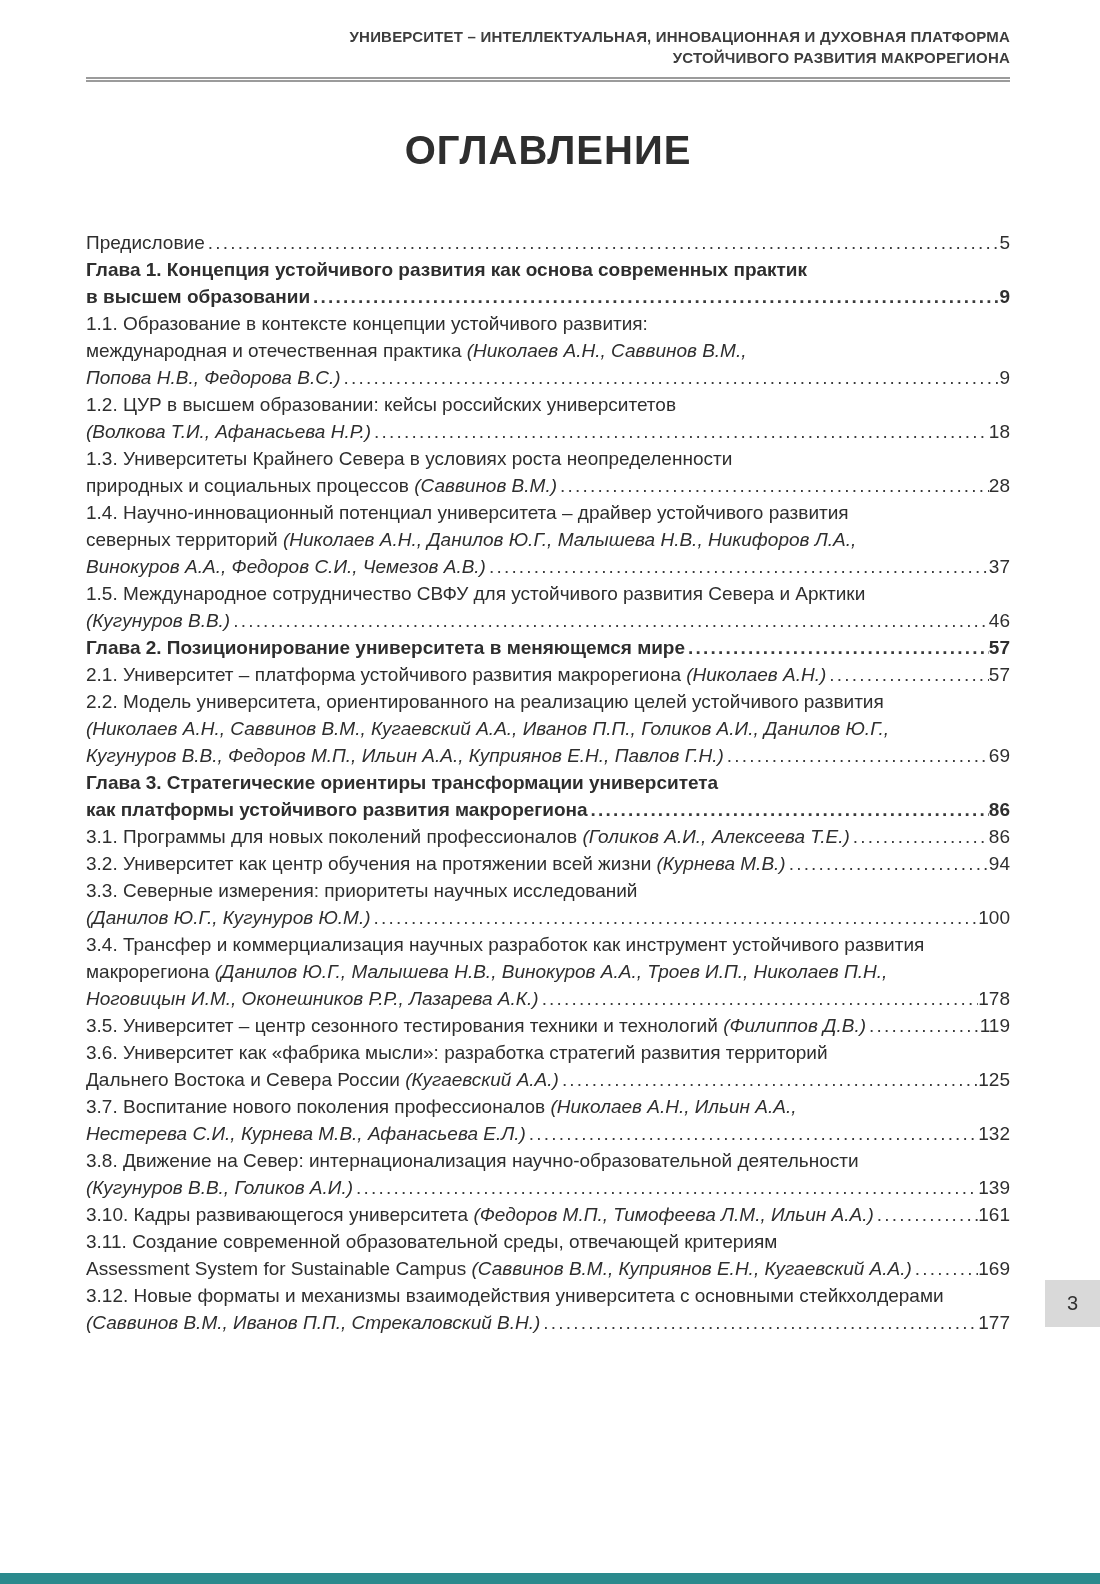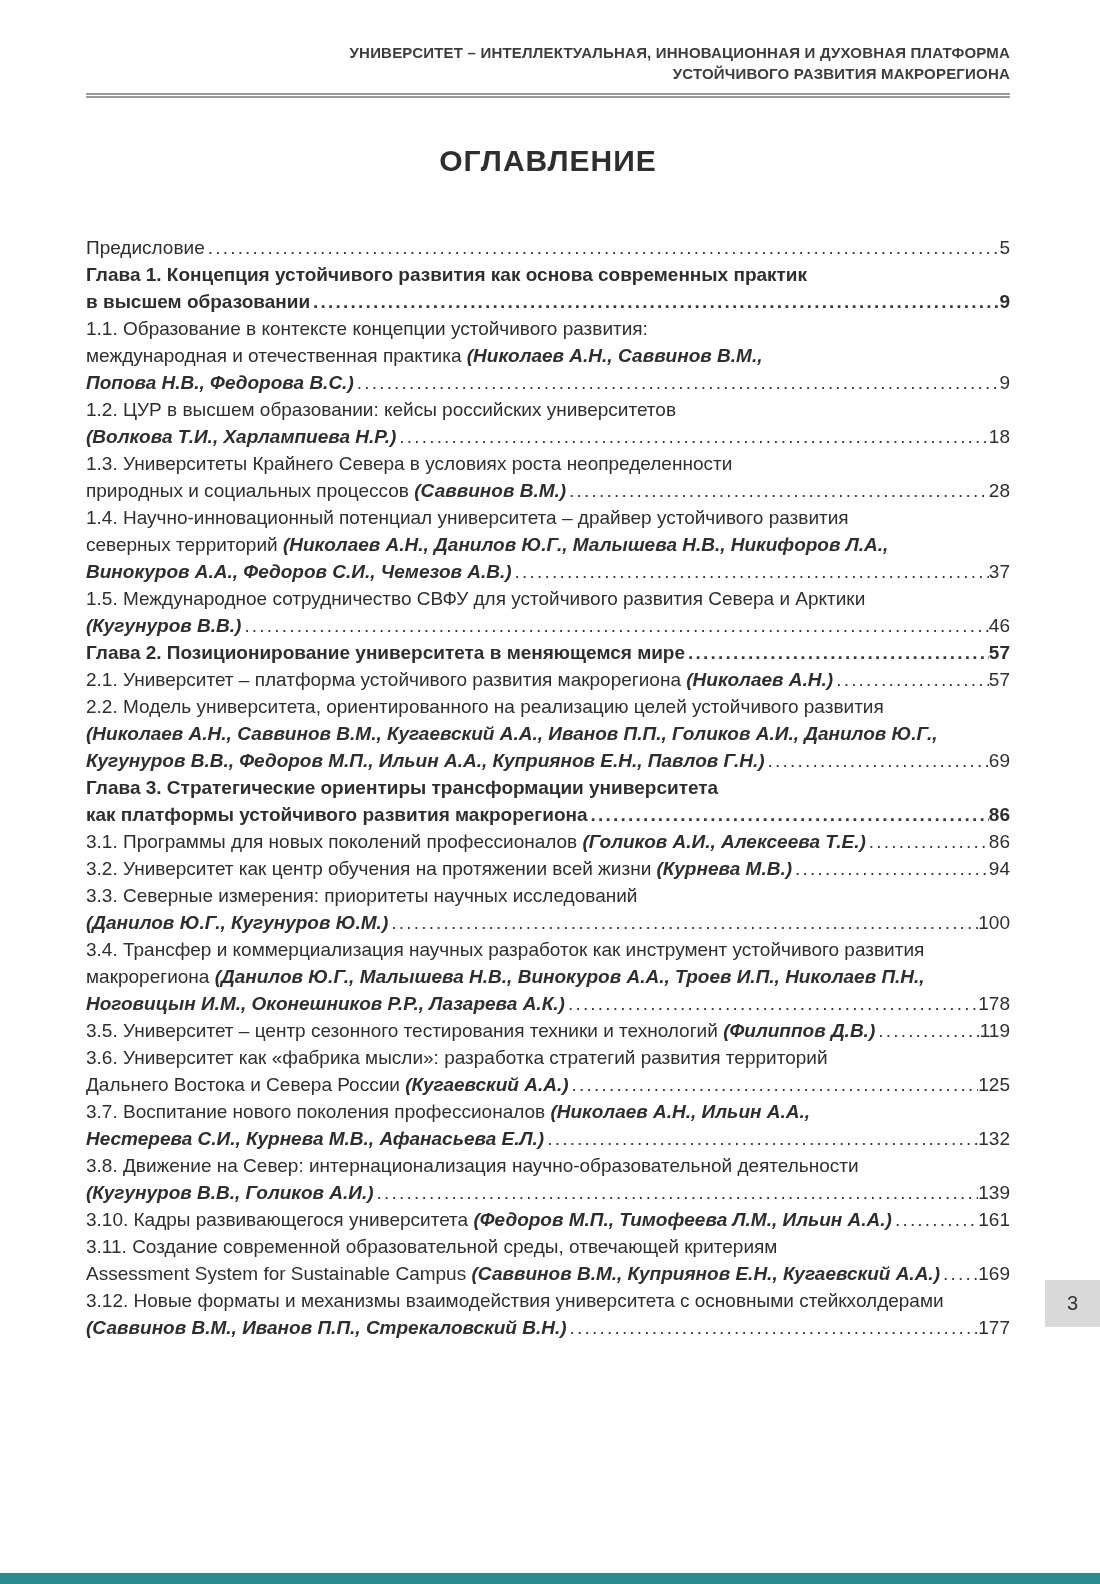--- a/index.html
+++ b/index.html
@@ -6,54 +6,54 @@
   html, body { margin: 0; padding: 0; }
   body {
     width: 1100px;
     height: 1584px;
     background: #ffffff;
     font-family: "Liberation Sans", sans-serif;
     color: #2e2e2e;
     position: relative;
     overflow: hidden;
   }
-  .page { padding: 42px 90px 0 86px; position: relative; }
+  .page { padding: 26px 90px 0 86px; position: relative; }
 
   .doc-header {
     text-align: right;
     font-weight: bold;
     color: #3d3d3d;
     font-size: 15px;
     line-height: 21px;
     letter-spacing: 0.2px;
   }
   .header-rule {
     margin-top: 9px;
     height: 5px;
     border-top: 2px solid #9b9b9b;
     border-bottom: 2px solid #9b9b9b;
   }
 
   .page-title {
     text-align: center;
     font-weight: bold;
-    font-size: 30px;
+    font-size: 40px;
     letter-spacing: 1px;
     margin-top: 46px;
     color: #2e2e2e;
   }
 
   .toc {
     margin-top: 56px;
     font-size: 19px;
     line-height: 27px;
   }
   .entry.gap { }
   .entry.bold { font-weight: bold; }
-  .it { font-style: italic; font-weight: bold; }
+  .it { font-style: italic; }
 
   .line.last { display: flex; align-items: flex-start; }
   .line-text { white-space: nowrap; }
   .leader {
     flex: 1 1 auto;
     overflow: hidden;
     white-space: nowrap;
     min-width: 18px;
     padding: 0 4px 0 3px;
   }
@@ -119,21 +119,21 @@
         <div class="line"><span class="line-text"><span>международная и отечественная практика </span><span class="it">(Николаев А.Н., Саввинов В.М.,</span></span></div>
         <div class="line last">
           <span class="line-text"><span class="it">Попова Н.В., Федорова В.С.) </span></span>
           <span class="leader"></span>
           <span class="pagenum">9</span>
         </div>
       </div>
       <div class="entry">
         <div class="line"><span class="line-text"><span>1.2. ЦУР в высшем образовании: кейсы российских университетов</span></span></div>
         <div class="line last">
-          <span class="line-text"><span class="it">(Волкова Т.И., Харлампиева Н.Р.) </span></span>
+          <span class="line-text"><span class="it">(Волкова Т.И., Афанасьева Н.Р.) </span></span>
           <span class="leader"></span>
           <span class="pagenum">18</span>
         </div>
       </div>
       <div class="entry">
         <div class="line"><span class="line-text"><span>1.3. Университеты Крайнего Севера в условиях роста неопределенности</span></span></div>
         <div class="line last">
           <span class="line-text"><span>природных и социальных процессов </span><span class="it">(Саввинов В.М.) </span></span>
           <span class="leader"></span>
           <span class="pagenum">28</span>

